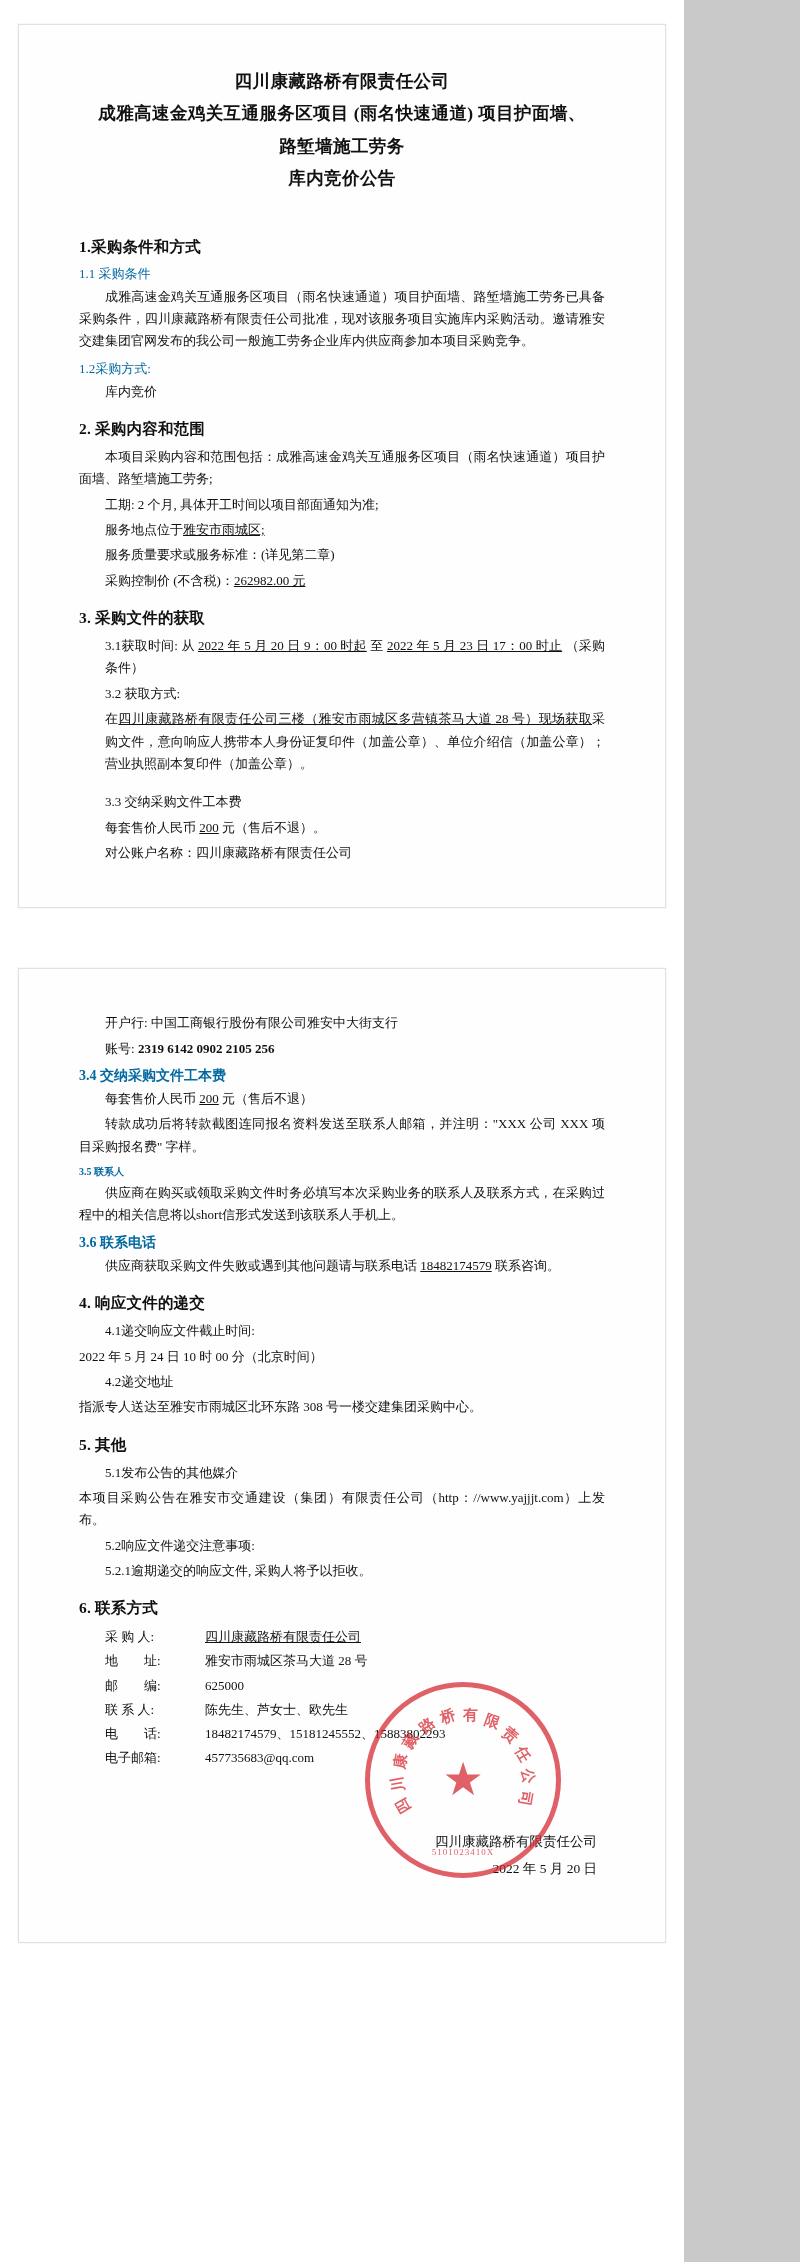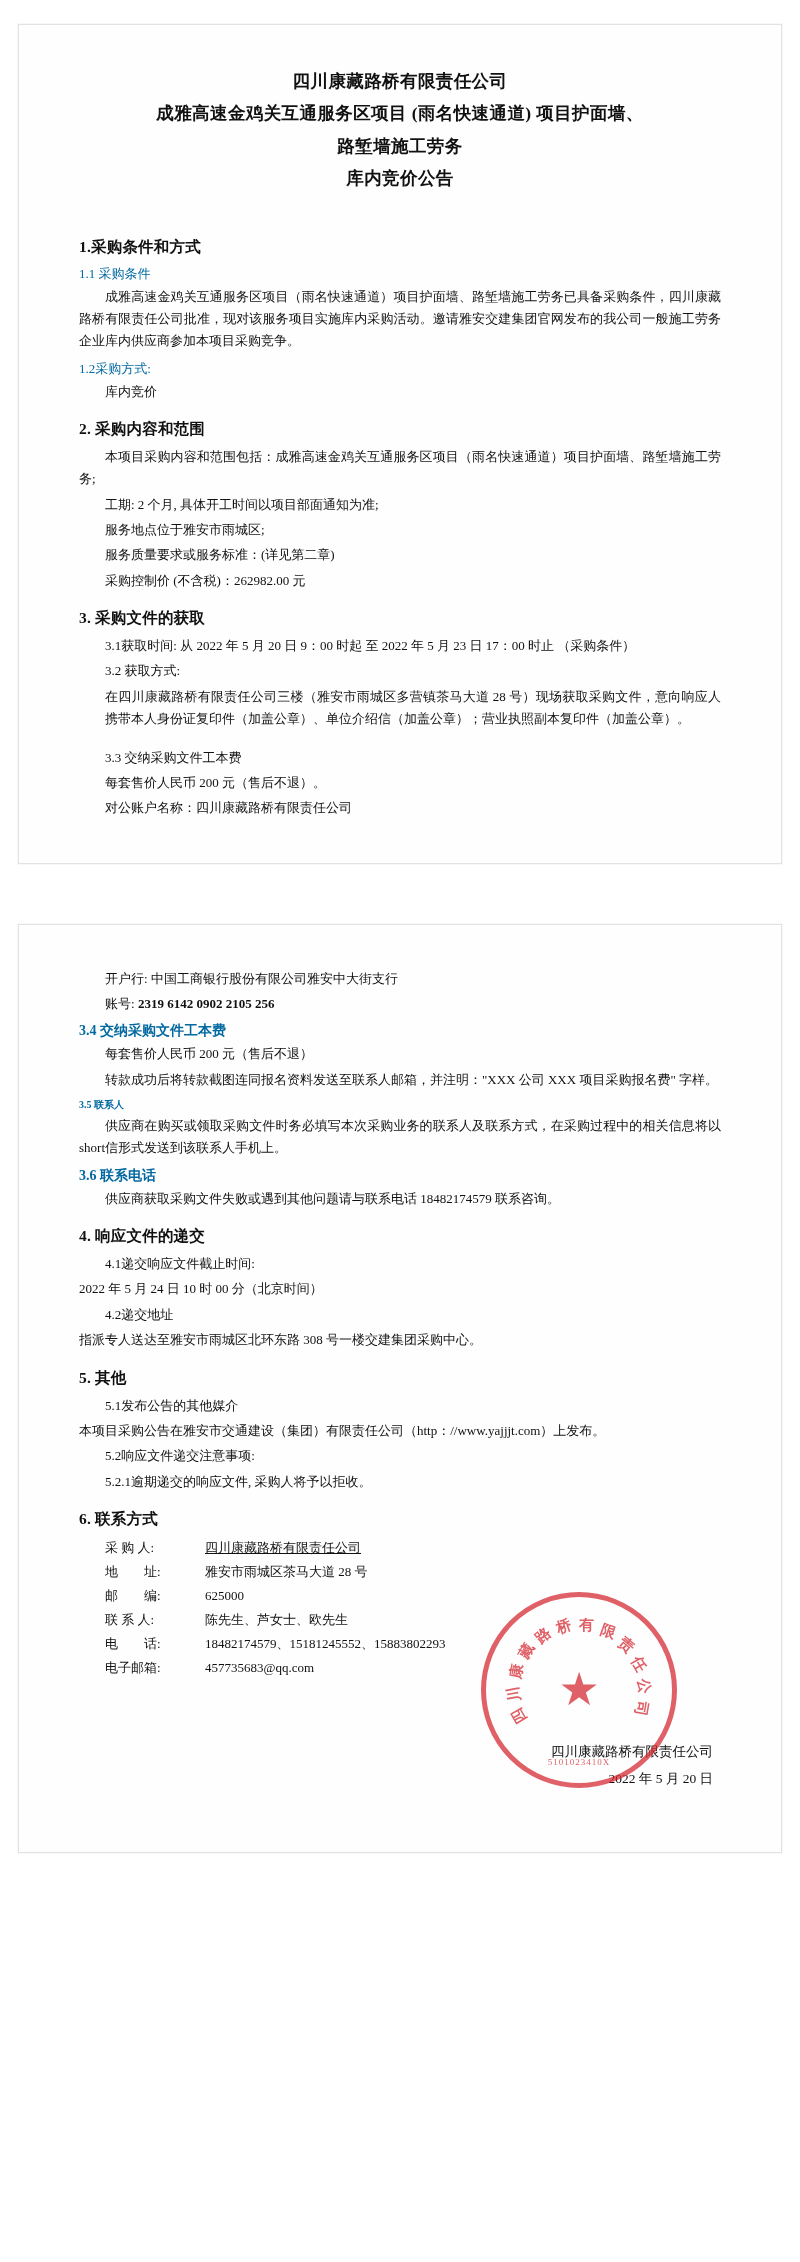--- a/index.html
+++ b/index.html
@@ -6,21 +6,21 @@
     margin: 0;
     padding: 0;
     background: #c9c9c9;
   }
   body {
     width: 800px;
     font-family: "Liberation Serif", "DejaVu Serif", serif;
   }
   .page {
     position: relative;
-    width: 800px;
+    width: 684px;
     min-height: 2262px;
     background: #ffffff;
     overflow: hidden;
   }
   .sheet {
     position: relative;
     background: #fefefe;
     box-sizing: border-box;
   }
   
@@ -64,21 +64,21 @@
   .para {
     font-size: 13px;
     color: #111;
     line-height: 1.72;
     text-align: justify;
     margin: 3px 0;
   }
   .para.indent { text-indent: 26px; }
   .para.indent2 { padding-left: 26px; }
   .b { font-weight: bold; }
-  .u { }
+  .u { text-decoration: underline; }
 
   .contact-table {
     margin-top: 4px;
     padding-left: 26px;
     font-size: 13px;
     color: #111;
     line-height: 1.85;
   }
   .ct-row { display: flex; }
   .ct-label {

